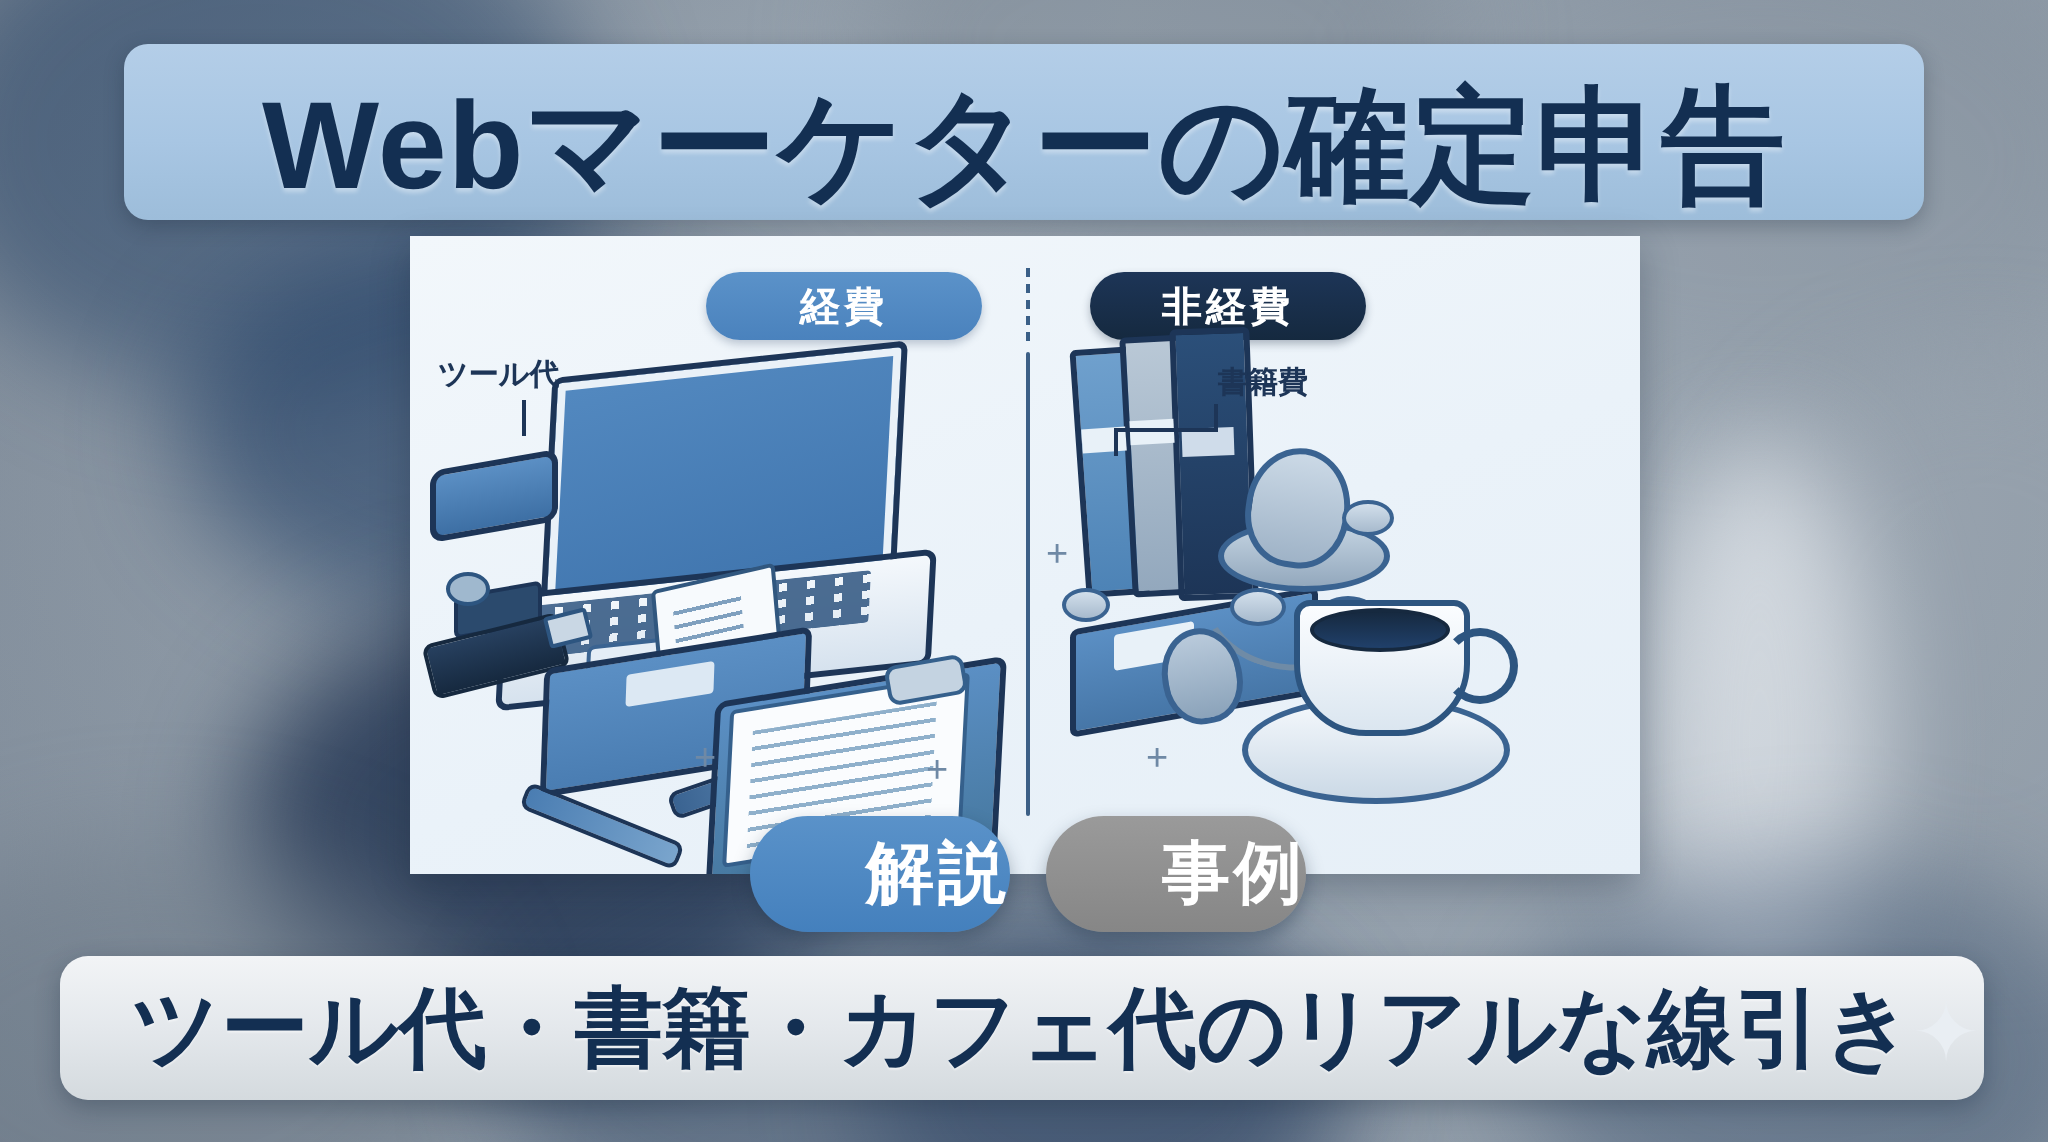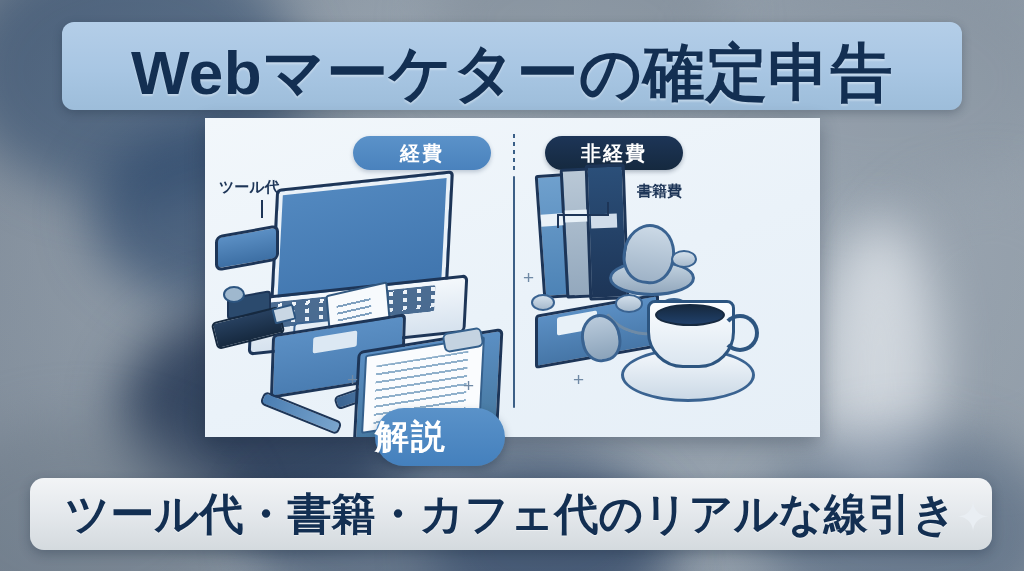--- a/index.html
+++ b/index.html
@@ -114,21 +114,21 @@
   
   .lead-label {
     position:absolute;
     font-size: 15px;
     font-weight: 700;
     color:#1d3557;
     white-space:nowrap;
     text-align:right;
   }
   .lead-tool { left: 14px; top: 60px; }
-  .lead-book { left: 432px; top: 64px; }
+  .lead-book { left: 404px; top: 64px; }
   .lead-line { position:absolute; background:#1d3557; }
   .lt1 { left: 56px; top: 82px; width: 2px;  height: 18px; }
   .lb1 { left: 402px; top: 84px; width: 2px; height: 14px; }
   .lb2 { left: 352px; top: 96px; width: 52px; height: 2px; }
   .lb3 { left: 352px; top: 96px; width: 2px;  height: 14px; }
 
   
   .plus {
     position:absolute; color:#6f89a5; font-size:19px; font-weight:400; line-height:1;
   }
@@ -324,21 +324,21 @@
   }
   .handle {
     left: 516px; top: 196px; width: 30px; height: 30px;
     border:4px solid #2d5580; border-radius:50%;
     border-left-color: transparent;
   }
 
   
   .pill {
     position:absolute;
-    display:flex; align-items:center; justify-content:flex-start;
+    display:flex; align-items:center; justify-content:flex-end;
     border-radius: 999px;
     font-weight:700; font-size: 34px; color:#ffffff;
     letter-spacing: 2px;
     box-shadow: 0 4px 9px rgba(25,45,70,.35);
   }
   .pill-kaisetsu {
     left: 375px; top: 408px; width: 130px; height: 58px;
     background: linear-gradient(180deg,#5a92c9 0%,#4480bd 100%);
   }
   .pill-jirei {
@@ -452,19 +452,22 @@
 
     <div class="plus p1">+</div>
     <div class="plus p2">+</div>
     <div class="plus p3">+</div>
     <div class="plus p4">+</div>
   </div>
 
   <div class="pill pill-kaisetsu">
     <span>解説</span>
   </div>
+  <div class="pill pill-jirei">
+    <span>事例</span>
+  </div>
 
   <div class="sub-bar">
     <span class="sub-text">ツール代・書籍・カフェ代のリアルな線引き</span>
   </div>
   <div class="sparkle">✦</div>
 
 </div>
 
 </body></html>

